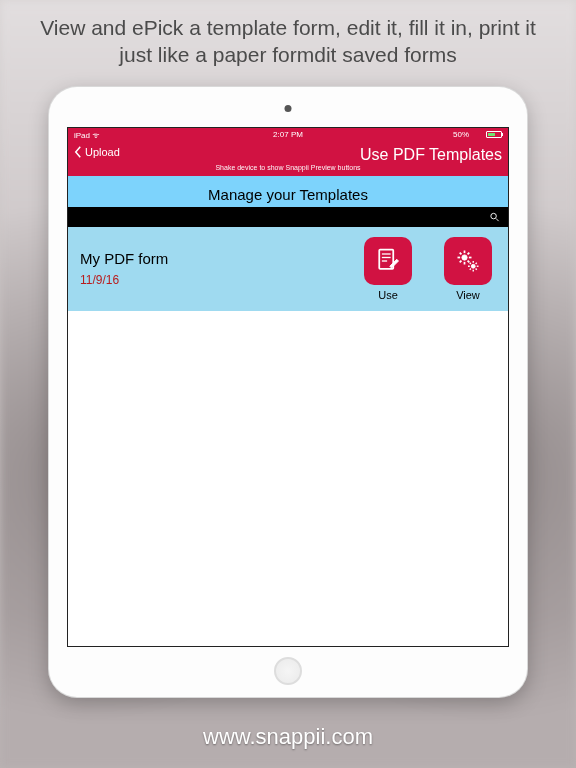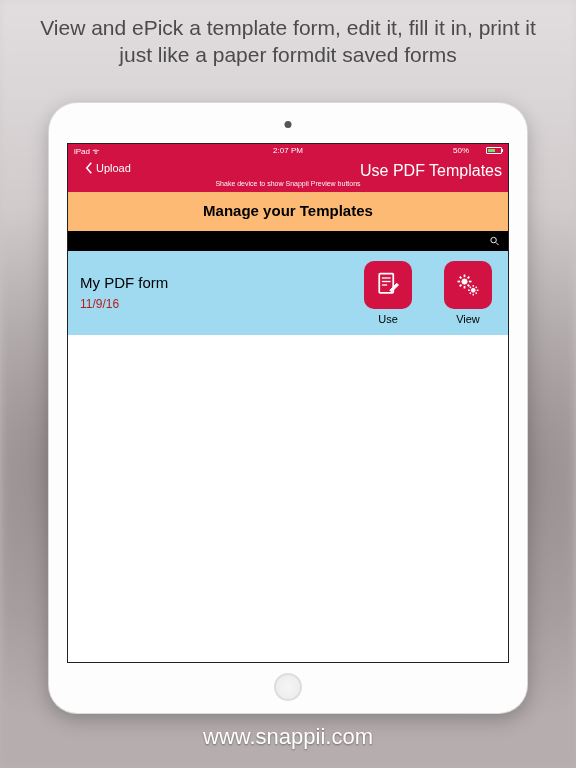--- a/index.html
+++ b/index.html
@@ -30,21 +30,21 @@
     font-size: 21px;
     line-height: 1.3;
     color: #4b4b4b;
     font-weight: 300;
   }
   .tablet {
     position: relative;
     z-index: 2;
     width: 478px;
     height: 610px;
-    margin: 16px auto;
+    margin: 0 auto;
     background: #fdfdfd;
     border-radius: 28px;
     box-shadow: 0 0 0 1px #d9d9d9, 0 6px 20px rgba(0,0,0,0.25);
     padding: 40px 18px 50px;
   }
   .home-button {
     position: absolute;
     bottom: 12px;
     left: 50%;
     transform: translateX(-50%);
@@ -83,21 +83,21 @@
   .statusbar .center { position: absolute; left: 50%; transform: translateX(-50%); }
   .navbar {
     background: #d11242;
     color: #fff;
     padding: 2px 6px 6px;
     position: relative;
     height: 34px;
   }
   .navbar .back {
     position: absolute;
-    left: 16px;
+    left: 5px;
     top: 4px;
     font-size: 11px;
     display: flex;
     align-items: center;
     gap: 2px;
   }
   .navbar .back svg { width: 10px; height: 12px; fill: #fff; }
   .navbar .title {
     text-align: right;
     font-size: 16px;
@@ -105,24 +105,23 @@
     padding-top: 2px;
   }
   .navbar .subtitle {
     text-align: center;
     font-size: 7px;
     opacity: 0.95;
   }
   .subheader {
     text-align: center;
     font-size: 15px;
-    padding: 10px 0 12px;
+    padding: 10px 0 4px;
     color: #000;
-    background: #fdba74;
-    font-weight: bold;
+    background: #7dd3fc;
   }
   .searchbar {
     height: 20px;
     background: #000;
     position: relative;
   }
   .searchbar svg {
     position: absolute;
     right: 8px;
     top: 50%;

